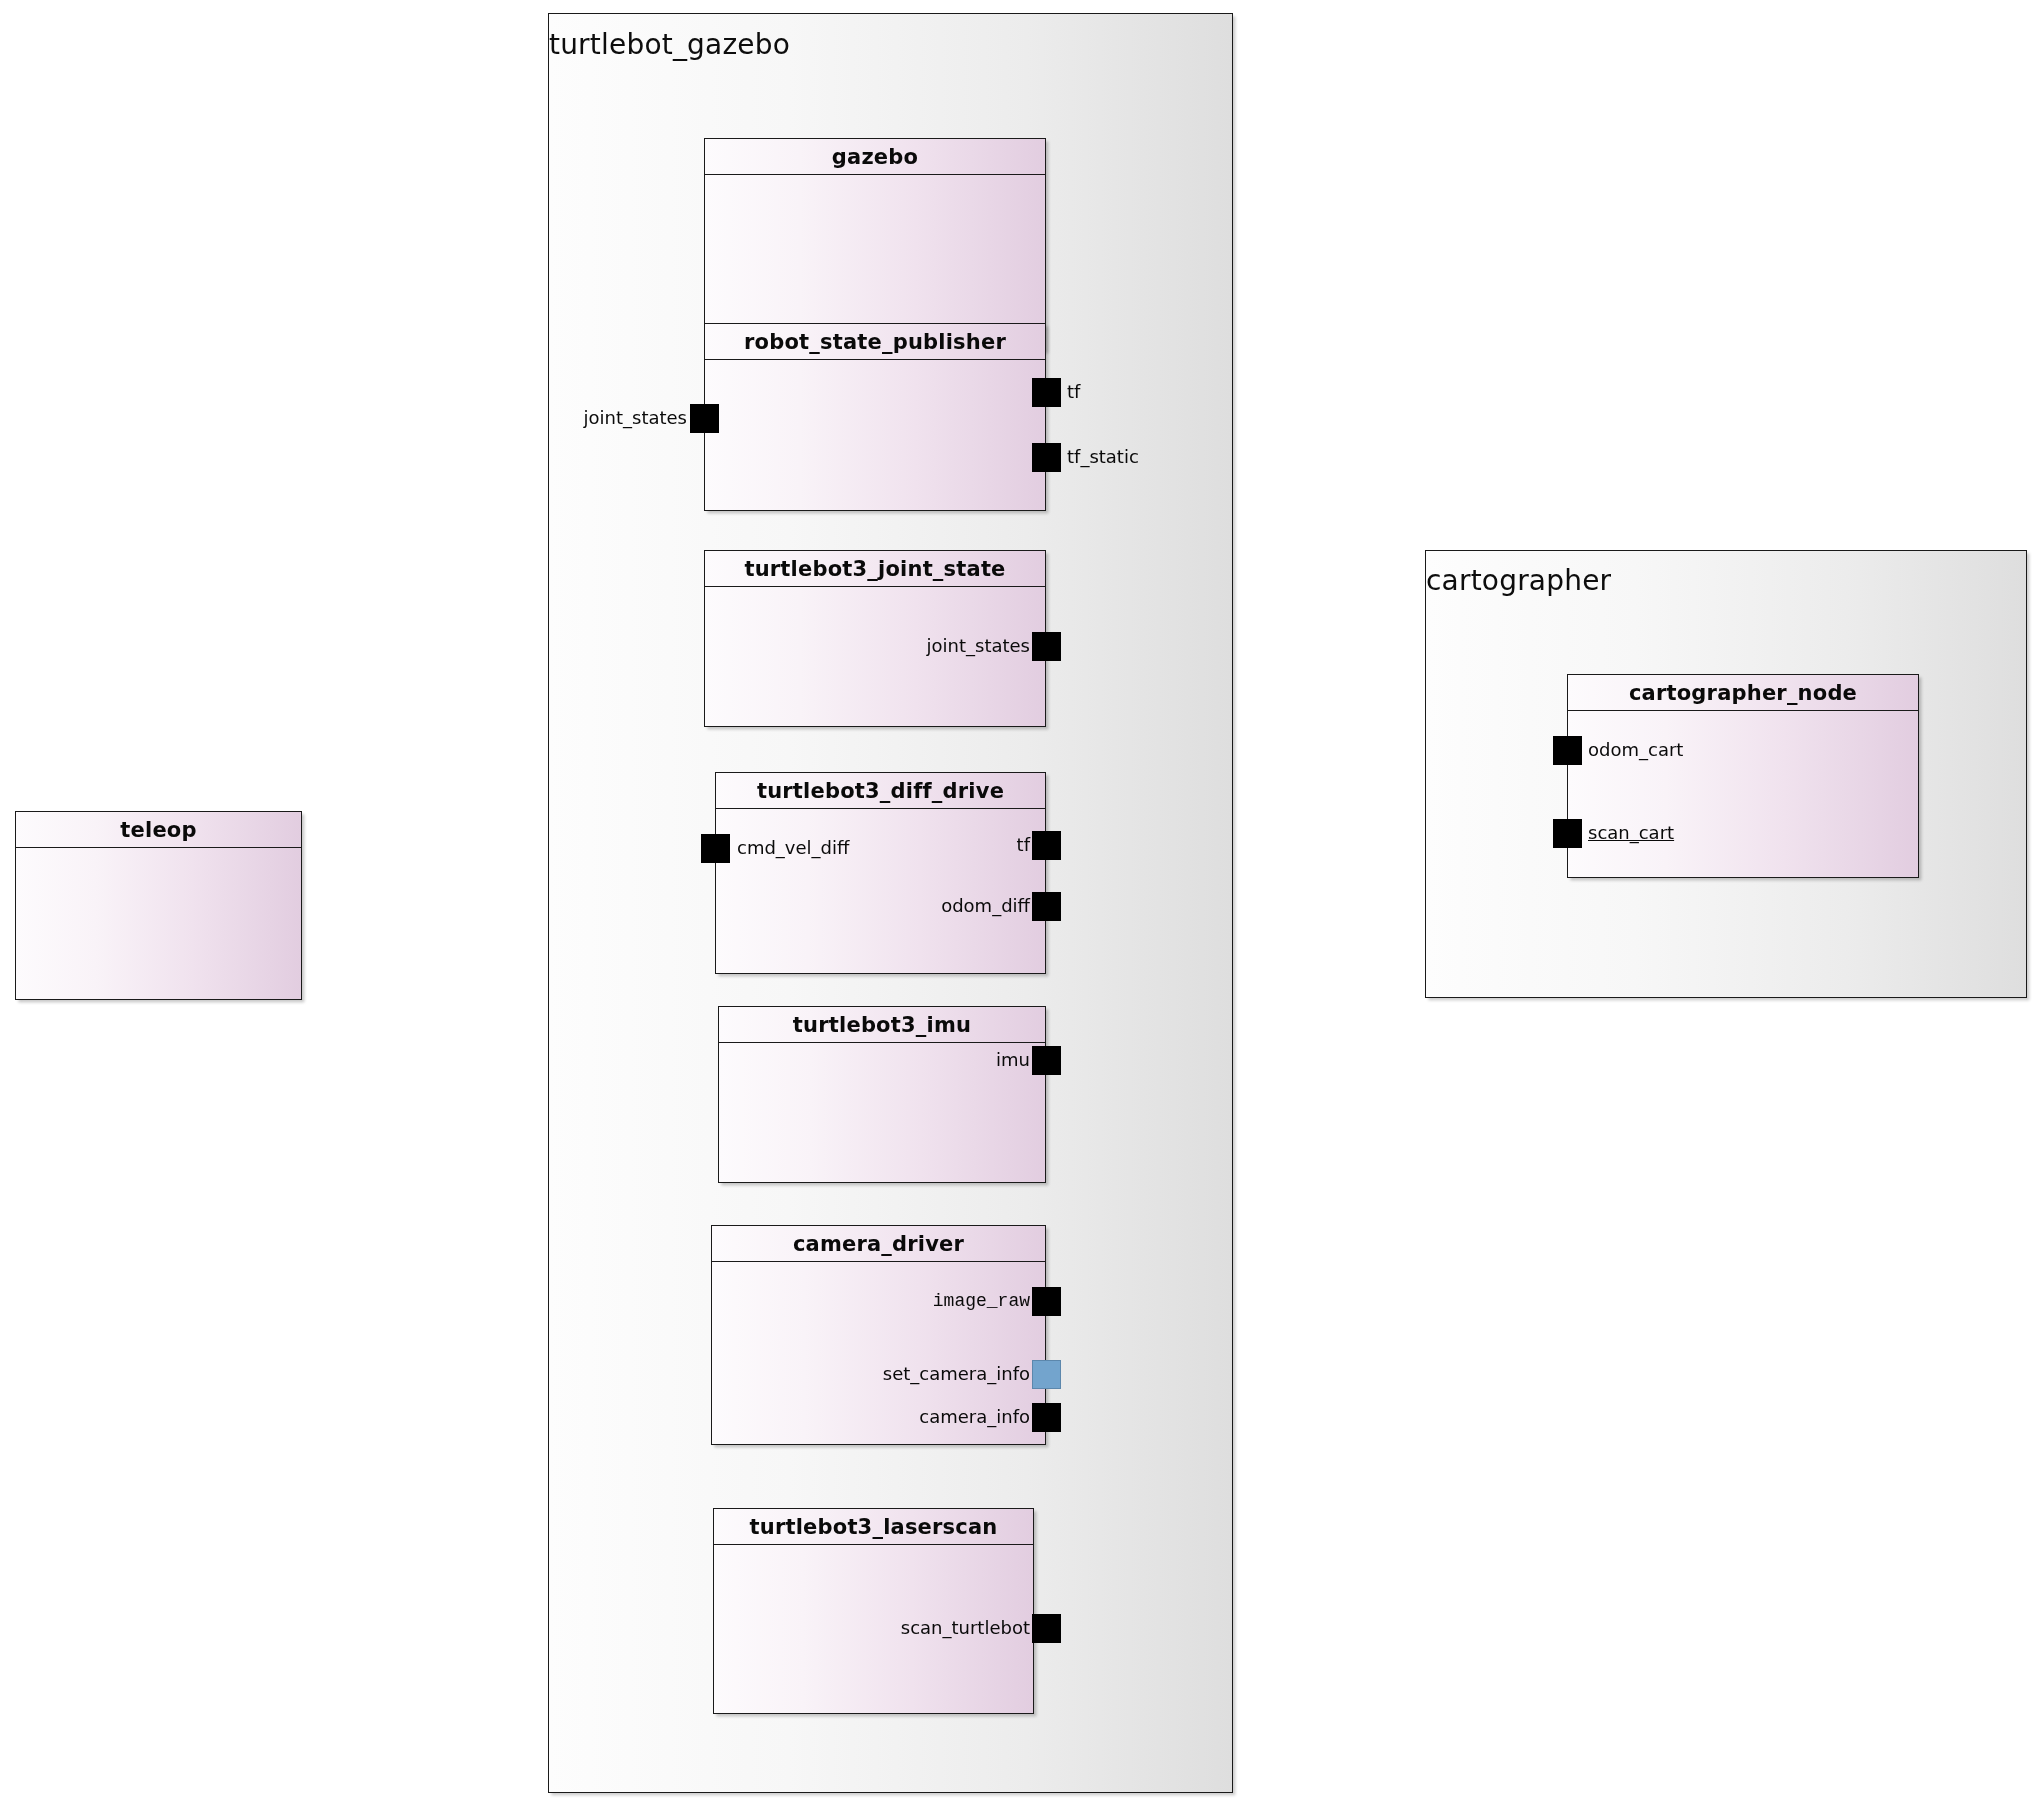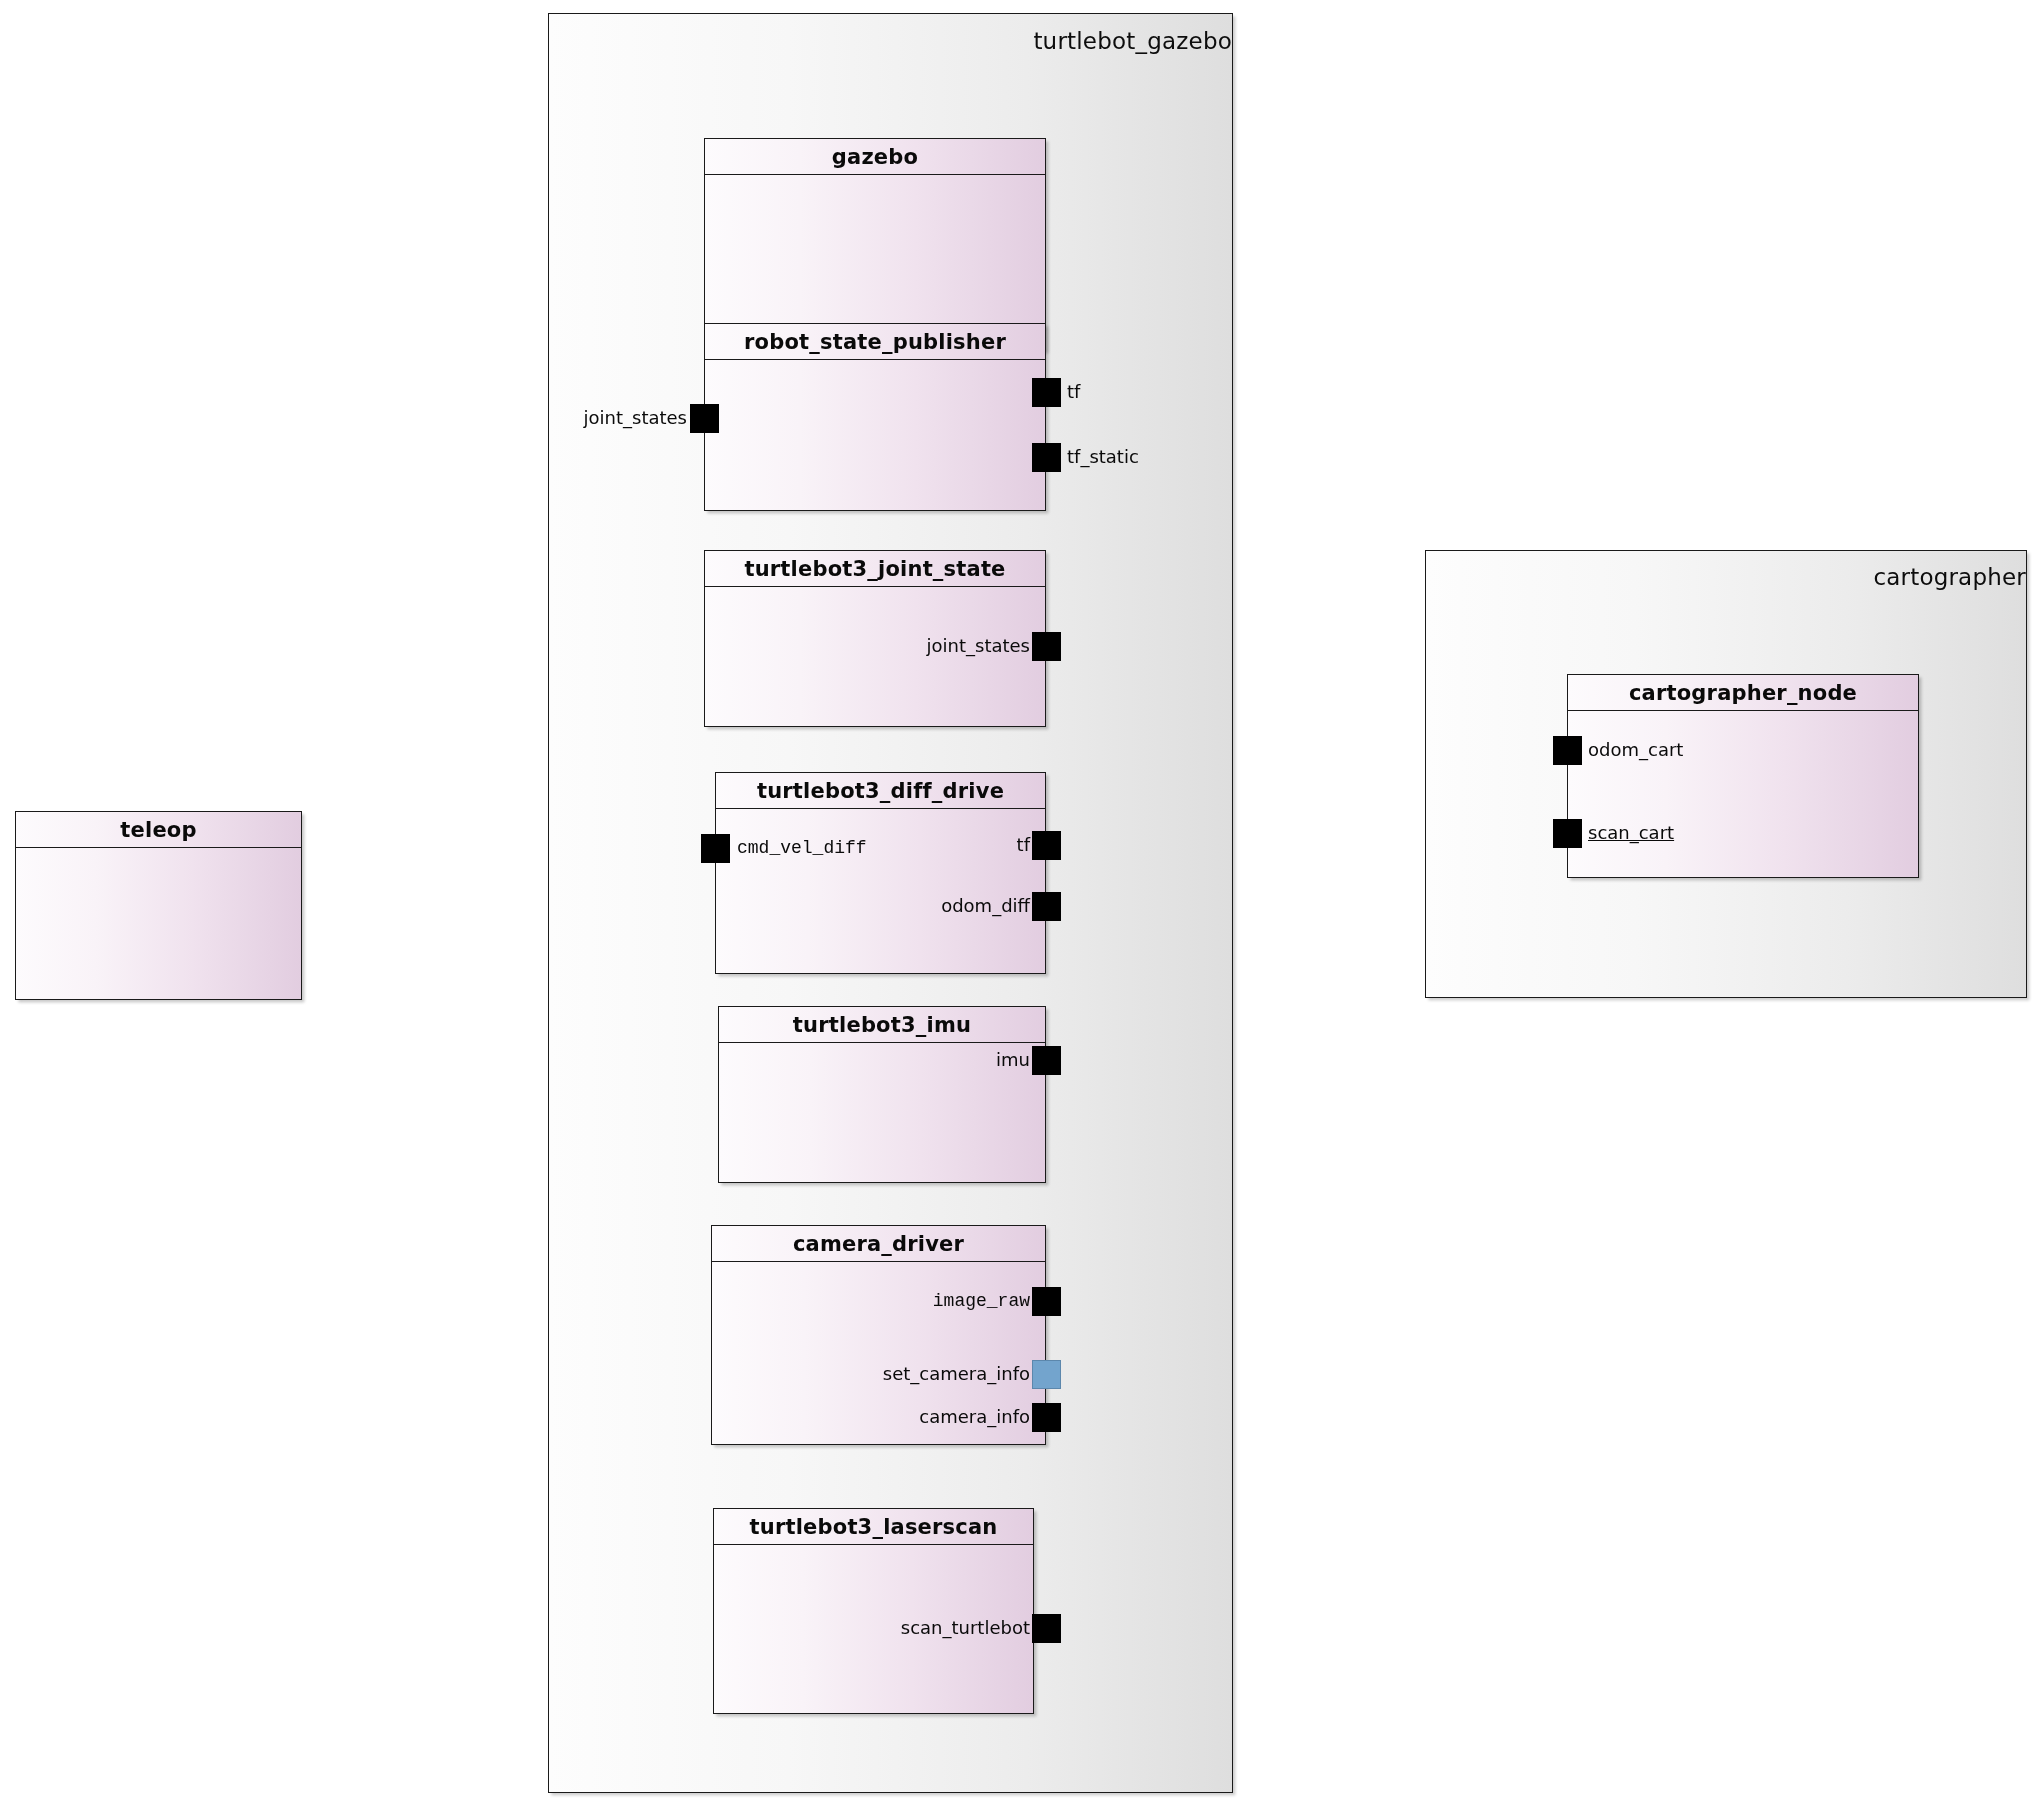--- a/index.html
+++ b/index.html
@@ -22,22 +22,22 @@
     position: absolute;
     border: 1.9px solid #1a1a1a;
     background: linear-gradient(to right, #fdfdfd 0%, #f7f7f7 35%, #ececec 70%, #dedede 100%);
     box-shadow: 2.9px 2.9px 2.9px rgba(0,0,0,0.20);
   }
   .package-title {
     position: absolute;
     top: 13.3px;
     left: 0;
     right: 0;
-    text-align: right;
-    font-size: 23px;
+    text-align: left;
+    font-size: 28px;
     color: #0d0d0d;
     font-weight: normal;
     letter-spacing: 0.2px;
     white-space: nowrap;
   }
 
   
   .component {
     position: absolute;
     border: 1.9px solid #1a1a1a;
@@ -146,21 +146,21 @@
   <div class="port" style="left:1032px; top:632px;"></div>
   <span class="port-label left-of" style="left:842px; top:632px; width:188px;">joint_states</span>
 
   <div class="component" style="left:715px; top:772px; width:331px; height:202px;">
     <div class="component-header">
       <span class="component-name">turtlebot3_diff_drive</span>
     </div>
     <div class="component-body"></div>
   </div>
   <div class="port" style="left:701px; top:834px;"></div>
-  <span class="port-label right-of" style="left:737px; top:834px;font-family:Liberation Mono, monospace;">cmd_vel_diff</span>
+  <span class="port-label right-of" style="left:737px; top:834px;">cmd_vel_diff</span>
 
   <div class="port" style="left:1032px; top:831px;"></div>
   <span class="port-label left-of" style="left:913px; top:831px; width:117px;">tf</span>
 
   <div class="port" style="left:1032px; top:892px;"></div>
   <span class="port-label left-of" style="left:842px; top:892px; width:188px;">odom_diff</span>
 
   <div class="component" style="left:718px; top:1006px; width:328px; height:177px;">
     <div class="component-header">
       <span class="component-name">turtlebot3_imu</span>

